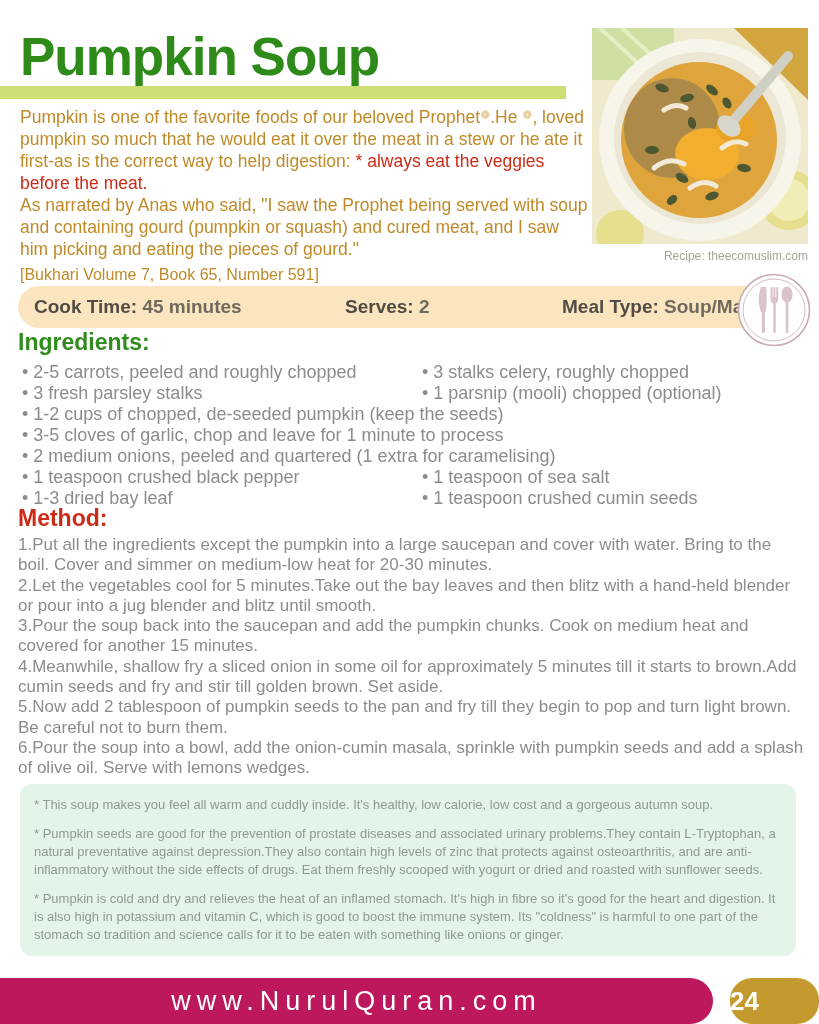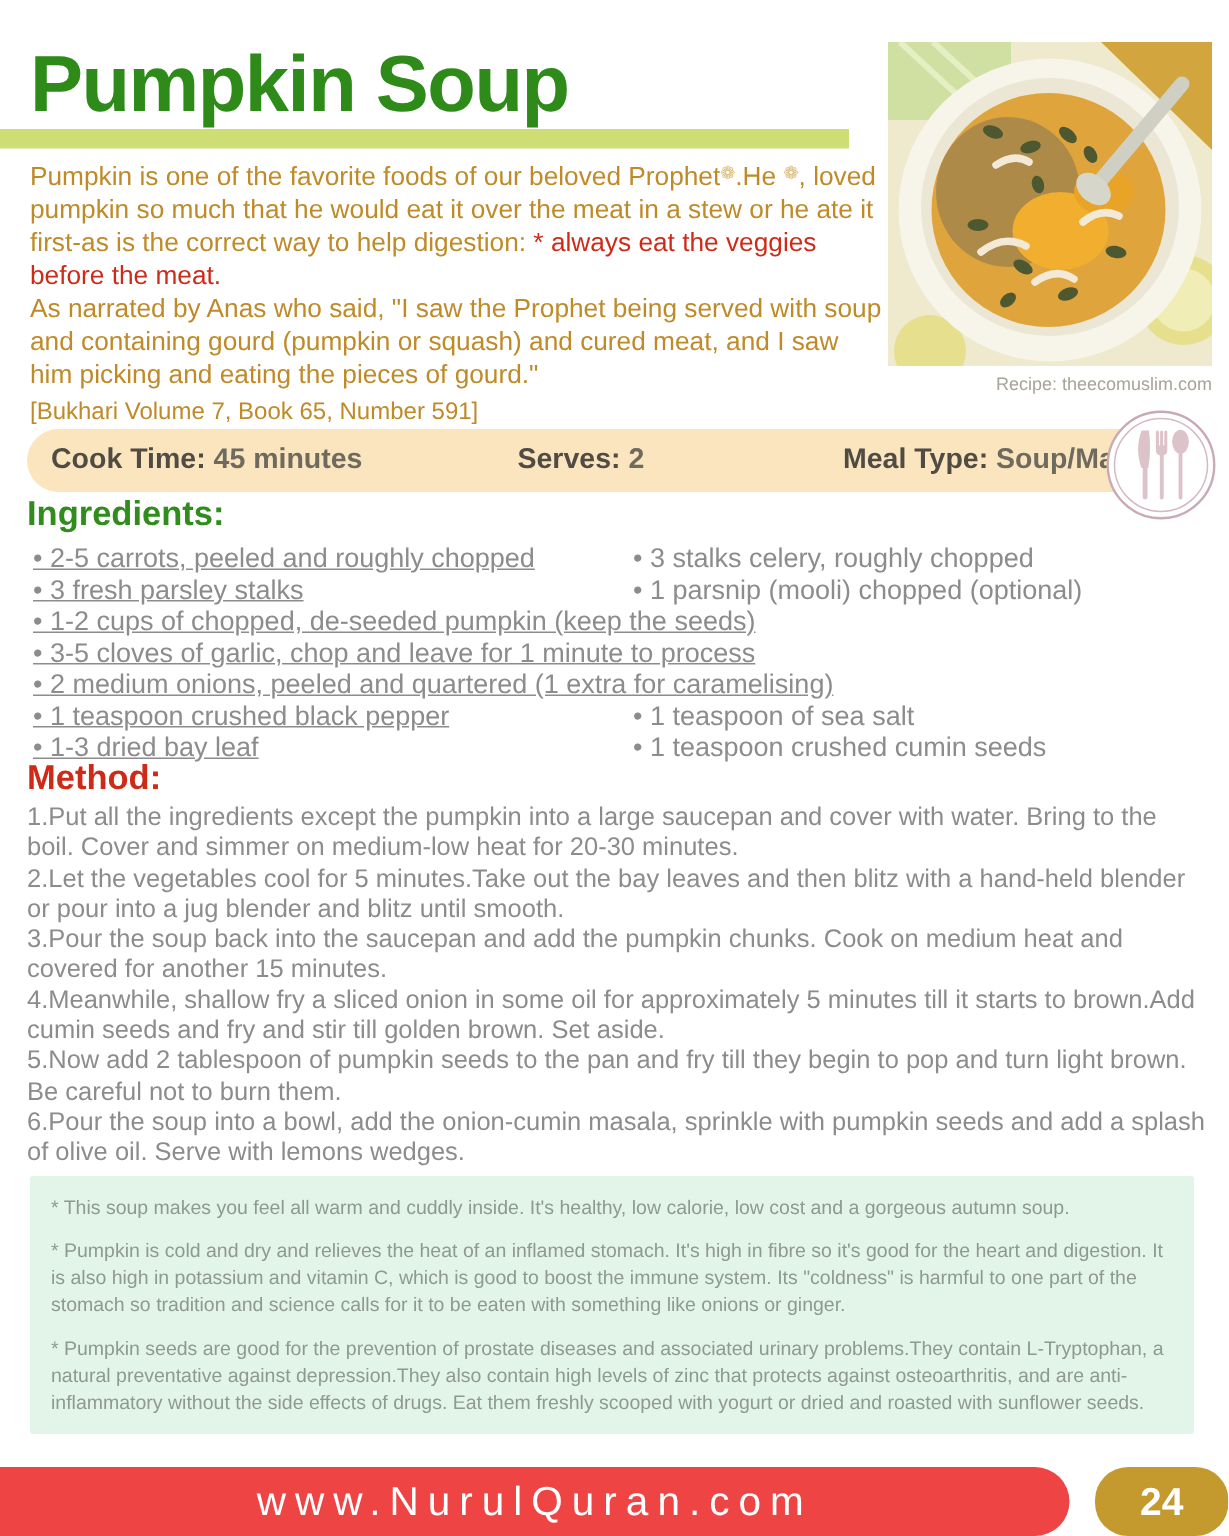--- a/index.html
+++ b/index.html
@@ -27,43 +27,43 @@
   .infobar{position:absolute;left:18px;top:270px;width:748px;height:42px;background:#fbe5bf;
            border-radius:21px;font-size:19px;}
   .info-group{position:absolute;top:10px;white-space:nowrap;}
   .info-label{font-weight:bold;color:#504c44;}
   .info-value{color:#6f6a5e;font-weight:bold;}
   .ig-cook{left:16px;} .ig-serves{left:327px;} .ig-meal{left:544px;}
   .utensils{position:absolute;left:737px;top:257px;width:74px;height:74px;}
 
   
   .ing-head{position:absolute;left:18px;top:313px;margin:0;font-size:23px;font-weight:bold;color:#2f8c1d;}
-  .ing-list{position:absolute;left:22px;top:346px;width:790px;font-size:18px;color:#8c8c8c;text-decoration:underline;}
+  .ing-list{position:absolute;left:22px;top:346px;width:790px;font-size:18px;color:#8c8c8c;}
   .ing-row{position:relative;line-height:21px;height:21px;white-space:nowrap;}
   .ing-cell::before{content:"• ";}
   .ing-cell:empty{display:none;}
   .ing-right{position:absolute;left:400px;top:0;text-align:center;}
 
   
   .met-head{position:absolute;left:18px;top:489px;margin:0;font-size:23px;font-weight:bold;color:#ce2a18;}
   .method{position:absolute;left:18px;top:519px;width:786px;font-size:17px;line-height:20.3px;color:#8c8c8c;}
   .method p{margin:0;}
 
   
-  .notes{position:absolute;left:20px;top:768px;width:748px;background:#e3f4e8;border-radius:2px;
+  .notes{position:absolute;left:20px;top:768px;width:748px;background:#e3f4e8;border-radius:12px;
          padding:12px 14px;font-size:13px;line-height:18px;color:#8e9a90;}
   .notes p{margin:0 0 11px 0;}
   .notes p:last-child{margin-bottom:0;}
 
   
-  .footer-bar{position:absolute;left:0;top:962px;width:713px;height:46px;background:#ef4444;
+  .footer-bar{position:absolute;left:0;top:962px;width:713px;height:46px;background:#be185d;
               border-radius:0 23px 23px 0;display:flex;align-items:center;justify-content:center;}
   .footer-bar span{color:#ffffff;font-size:27px;letter-spacing:6px;}
   .page-num{position:absolute;left:730px;top:962px;width:89px;height:46px;background:#c49a2e;
-            border-radius:22px;display:flex;align-items:center;justify-content:center;}
+            border-radius:22px;display:flex;align-items:center;}
   .page-num span{color:#ffffff;font-size:26px;font-weight:bold;}
 </style>
 </head>
 <body>
 
 <div class="page">
 
   <div class="underline-bar"></div>
   <h1 class="title">Pumpkin Soup</h1>
 
@@ -151,22 +151,22 @@
     <p>1.Put all the ingredients except the pumpkin into a large saucepan and cover with water. Bring to the boil. Cover and simmer on medium-low heat for 20-30 minutes.</p>
     <p>2.Let the vegetables cool for 5 minutes.Take out the bay leaves and then blitz with a hand-held blender or pour into a jug blender and blitz until smooth.</p>
     <p>3.Pour the soup back into the saucepan and add the pumpkin chunks. Cook on medium heat and covered for another 15 minutes.</p>
     <p>4.Meanwhile, shallow fry a sliced onion in some oil for approximately 5 minutes till it starts to brown.Add cumin seeds and fry and stir till golden brown. Set aside.</p>
     <p>5.Now add 2 tablespoon of pumpkin seeds to the pan and fry till they begin to pop and turn light brown. Be careful not to burn them.</p>
     <p>6.Pour the soup into a bowl, add the onion-cumin masala, sprinkle with pumpkin seeds and add a splash of olive oil. Serve with lemons wedges.</p>
   </div>
 
   <div class="notes">
     <p>* This soup makes you feel all warm and cuddly inside. It's healthy, low calorie, low cost and a gorgeous autumn soup.</p>
+    <p>* Pumpkin seeds are good for the prevention of prostate diseases and associated urinary problems.They contain L-Tryptophan, a natural preventative against depression.They also contain high levels of zinc that protects against osteoarthritis, and are anti-inflammatory without the side effects of drugs. Eat them freshly scooped with yogurt or dried and roasted with sunflower seeds.</p>
     <p>* Pumpkin is cold and dry and relieves the heat of an inflamed stomach. It's high in fibre so it's good for the heart and digestion. It is also high in potassium and vitamin C, which is good to boost the immune system. Its "coldness" is harmful to one part of the stomach so tradition and science calls for it to be eaten with something like onions or ginger.</p>
-    <p>* Pumpkin seeds are good for the prevention of prostate diseases and associated urinary problems.They contain L-Tryptophan, a natural preventative against depression.They also contain high levels of zinc that protects against osteoarthritis, and are anti-inflammatory without the side effects of drugs. Eat them freshly scooped with yogurt or dried and roasted with sunflower seeds.</p>
   </div>
 
   <div class="footer-bar">
     <span>www.NurulQuran.com</span>
   </div>
   <div class="page-num">
     <span>24</span>
   </div>
 
 </div>

